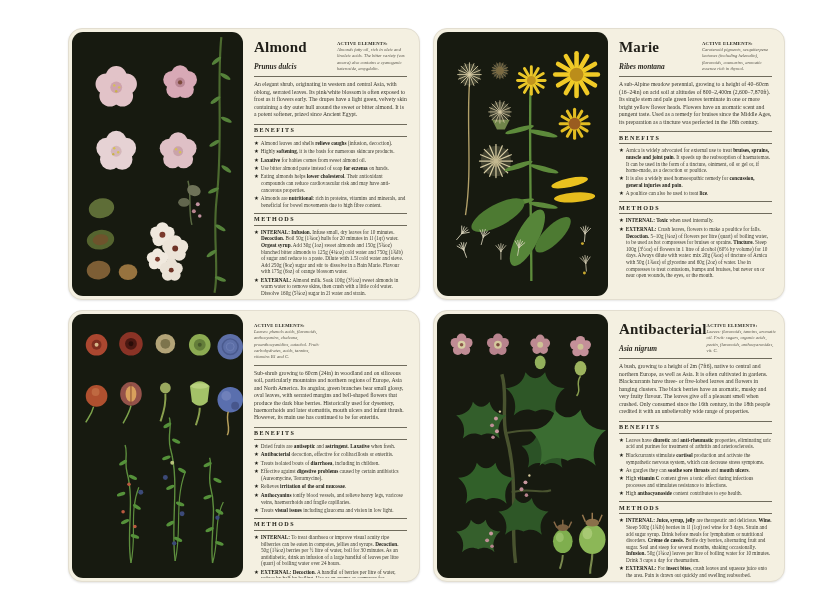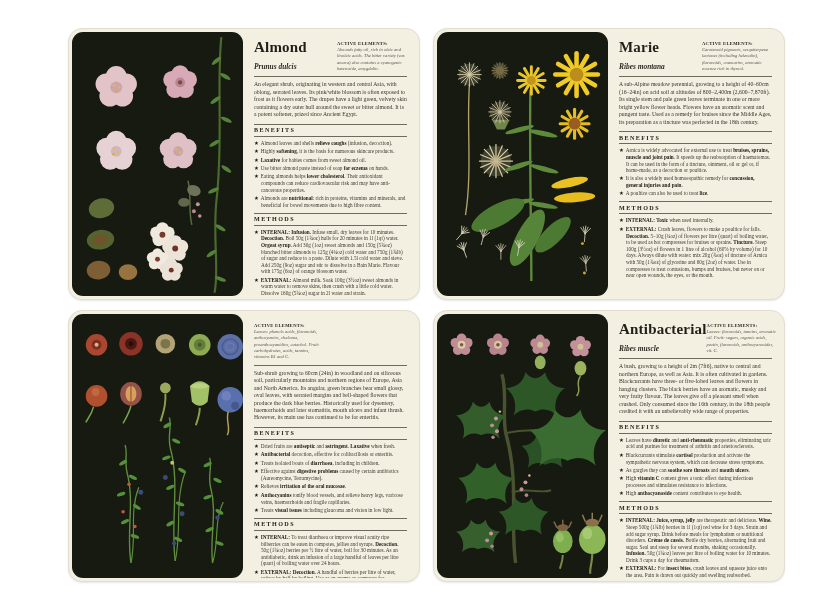--- a/index.html
+++ b/index.html
@@ -388,21 +388,21 @@
         <ellipse cx="158" cy="211" rx="7" ry="4" fill="#8a6f4a"></ellipse>
         <line x1="151" y1="210" x2="148" y2="203" stroke="#9a7a50" stroke-width="1.5"></line>
           <line x1="158" y1="208" x2="158" y2="201" stroke="#9a7a50" stroke-width="1.5"></line>
           <line x1="165" y1="210" x2="168" y2="203" stroke="#9a7a50" stroke-width="1.5"></line>
       </svg>
     </div>
     <div class="panel">
       <div class="head">
         <div>
           <h1 class="title">Antibacterial</h1>
-          <h2 class="latin">Ribes muscle</h2>
+          <h2 class="latin">Asia nigrum</h2>
         </div>
         <div class="active">
           <div class="active-h">ACTIVE ELEMENTS:</div>
           <div class="active-b">Leaves: flavonoids, tannins, aromatic oil. Fruit: sugars, organic acids, pectin, flavonoids, anthocyanosides, vit. C.</div>
         </div>
       </div>
       <p class="intro">A bush, growing to a height of 2m (7ft6), native to central and northern Europe, as well as Asia. It is often cultivated in gardens. Blackcurrants have three- or five-lobed leaves and flowers in hanging clusters. The black berries have an aromatic, musky and very fruity flavour. The leaves give off a pleasant smell when crushed. Only consumed since the 16th century, in the 18th people credited it with an unbelievably wide range of properties.</p>
       <h3 class="sec">BENEFITS</h3>
       <ul class="blist">
           <li><span class="star">★</span>Leaves have <b>diuretic</b> and <b>anti-rheumatic</b> properties, eliminating uric acid and purines for treatment of arthritis and arteriosclerosis.</li>

